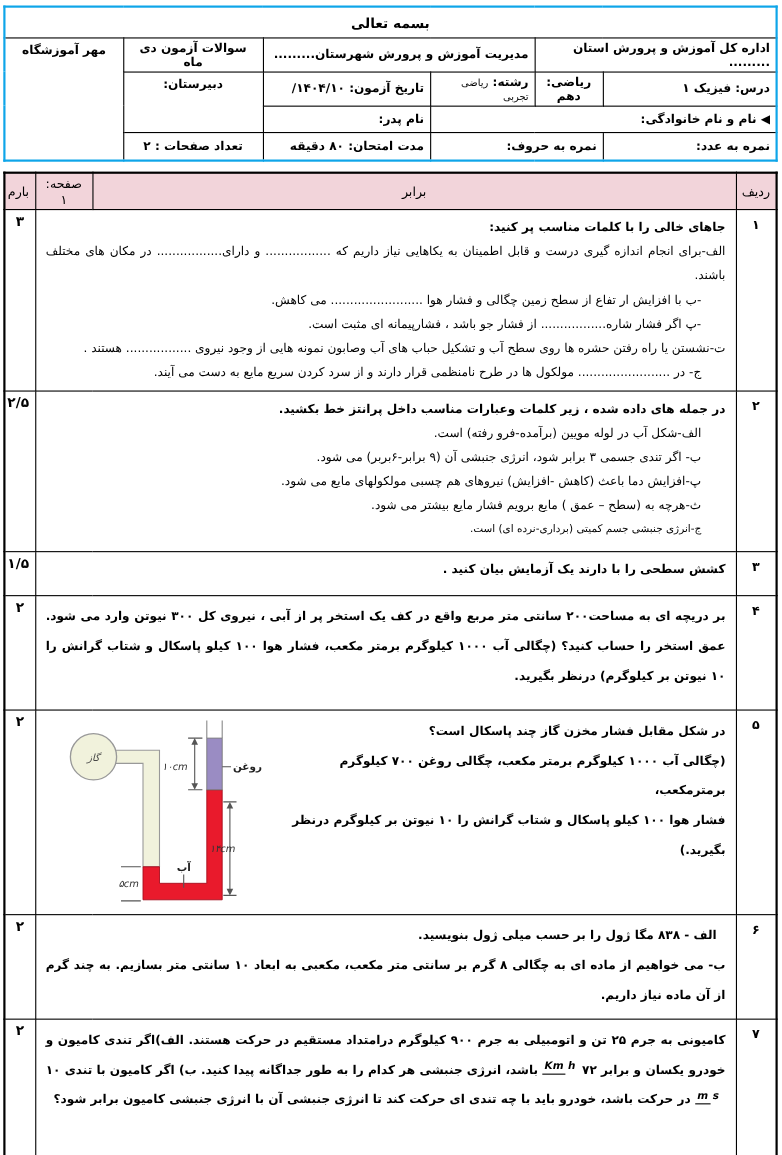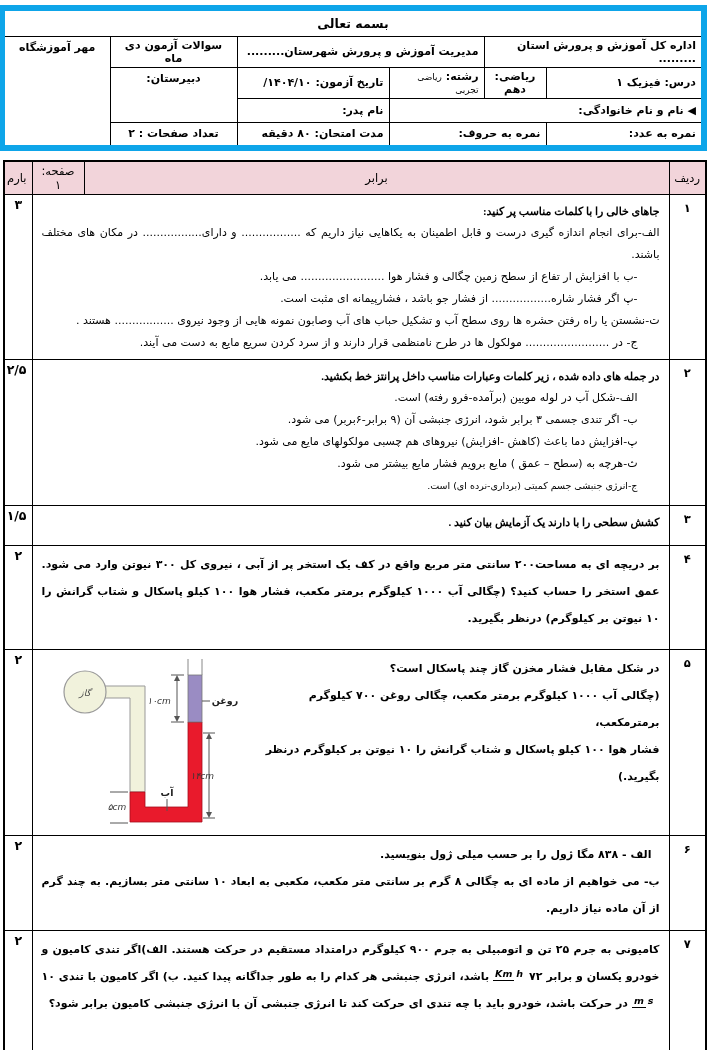--- a/index.html
+++ b/index.html
@@ -8,36 +8,36 @@
     width:711px; height:1050px; overflow:hidden;
     font-family:"DejaVu Sans", sans-serif;
     direction:rtl; color:#000;
   }
   .page { padding:5px 4px 0 4px; }
 
   table { border-collapse:collapse; width:702px; table-layout:fixed; }
   td { border:1px solid #000; font-size:11px; vertical-align:middle; padding:2px 5px; }
 
   
-  .hdr { border:6px solid #0ea5e9; margin-bottom:9px;padding-left:41px; }
+  .hdr { border:2px solid #0ea5e9; margin-bottom:9px;padding-left:41px; }
   .hdr td { font-weight:bold; }
   .c { text-align:center; }
   .top { vertical-align:top; padding-top:4px; }
   .bs { font-size:12.5px; }
   .sm { font-size:9px; font-weight:normal; }
 
   
   .qt { border:2px solid #000; }
   .qt td { vertical-align:top; }
   .qhead td { background:#f2d4da; text-align:center; font-size:11.5px; height:28px; vertical-align:middle; }
   .qnum { text-align:center; font-weight:bold; padding-top:6px; font-size:11.5px; }
   .qscore { text-align:center; font-weight:bold; font-size:12.5px; vertical-align:middle; }
   .qcontent { padding:5px 9px; }
 
-  .qtitle { font-weight:bold;font-family:Liberation Serif, serif; }
+  .qtitle { font-weight:bold; }
   .lh22 { line-height:22px; }
   .lh27 { line-height:27px; }
   .qline { text-align:justify; }
   .ind { padding-right:22px; }
   .smline { font-size:9.5px; }
   .b { font-weight:bold; }
 
   .q5wrap { display:flex; align-items:flex-start;text-align:right; }
   .q5text { flex:1 1 auto; padding-left:6px; }
   .q5fig { flex:0 0 205px; padding-top:2px; }
@@ -116,21 +116,21 @@
       <td>برابر</td>
       <td>صفحه: ۱</td>
       <td>بارم</td>
     </tr>
 
     <tr style="height:157px">
       <td class="qnum">۱</td>
       <td class="qcontent" colspan="2">
         <div class="qtitle lh22">جاهای خالی را با کلمات مناسب پر کنید:</div>
         <div class="qline lh22">الف-برای انجام اندازه گیری درست و قابل اطمینان به یکاهایی نیاز داریم که ................. و دارای................. در مکان های مختلف باشند.</div>
-        <div class="qline lh22 ind">-ب با افزایش ار تفاع از سطح زمین چگالی و فشار هوا ........................ می یابد.</div>
+        <div class="qline lh22 ind">-ب با افزایش ار تفاع از سطح زمین چگالی و فشار هوا ........................ می کاهش.</div>
         <div class="qline lh22 ind">-پ اگر فشار شاره................. از فشار جو باشد ، فشارپیمانه ای مثبت است.</div>
         <div class="qline lh22">ت-نشستن یا راه رفتن حشره ها روی سطح آب و تشکیل حباب های آب وصابون نمونه هایی از وجود نیروی ................. هستند .</div>
         <div class="qline lh22 ind">ج- در ........................ مولکول ها در طرح نامنظمی قرار دارند و از سرد کردن سریع مایع به دست می آیند.</div>
       </td>
       <td class="qscore">۳</td>
     </tr>
 
     <tr style="height:146px">
       <td class="qnum">۲</td>
       <td class="qcontent" colspan="2">

